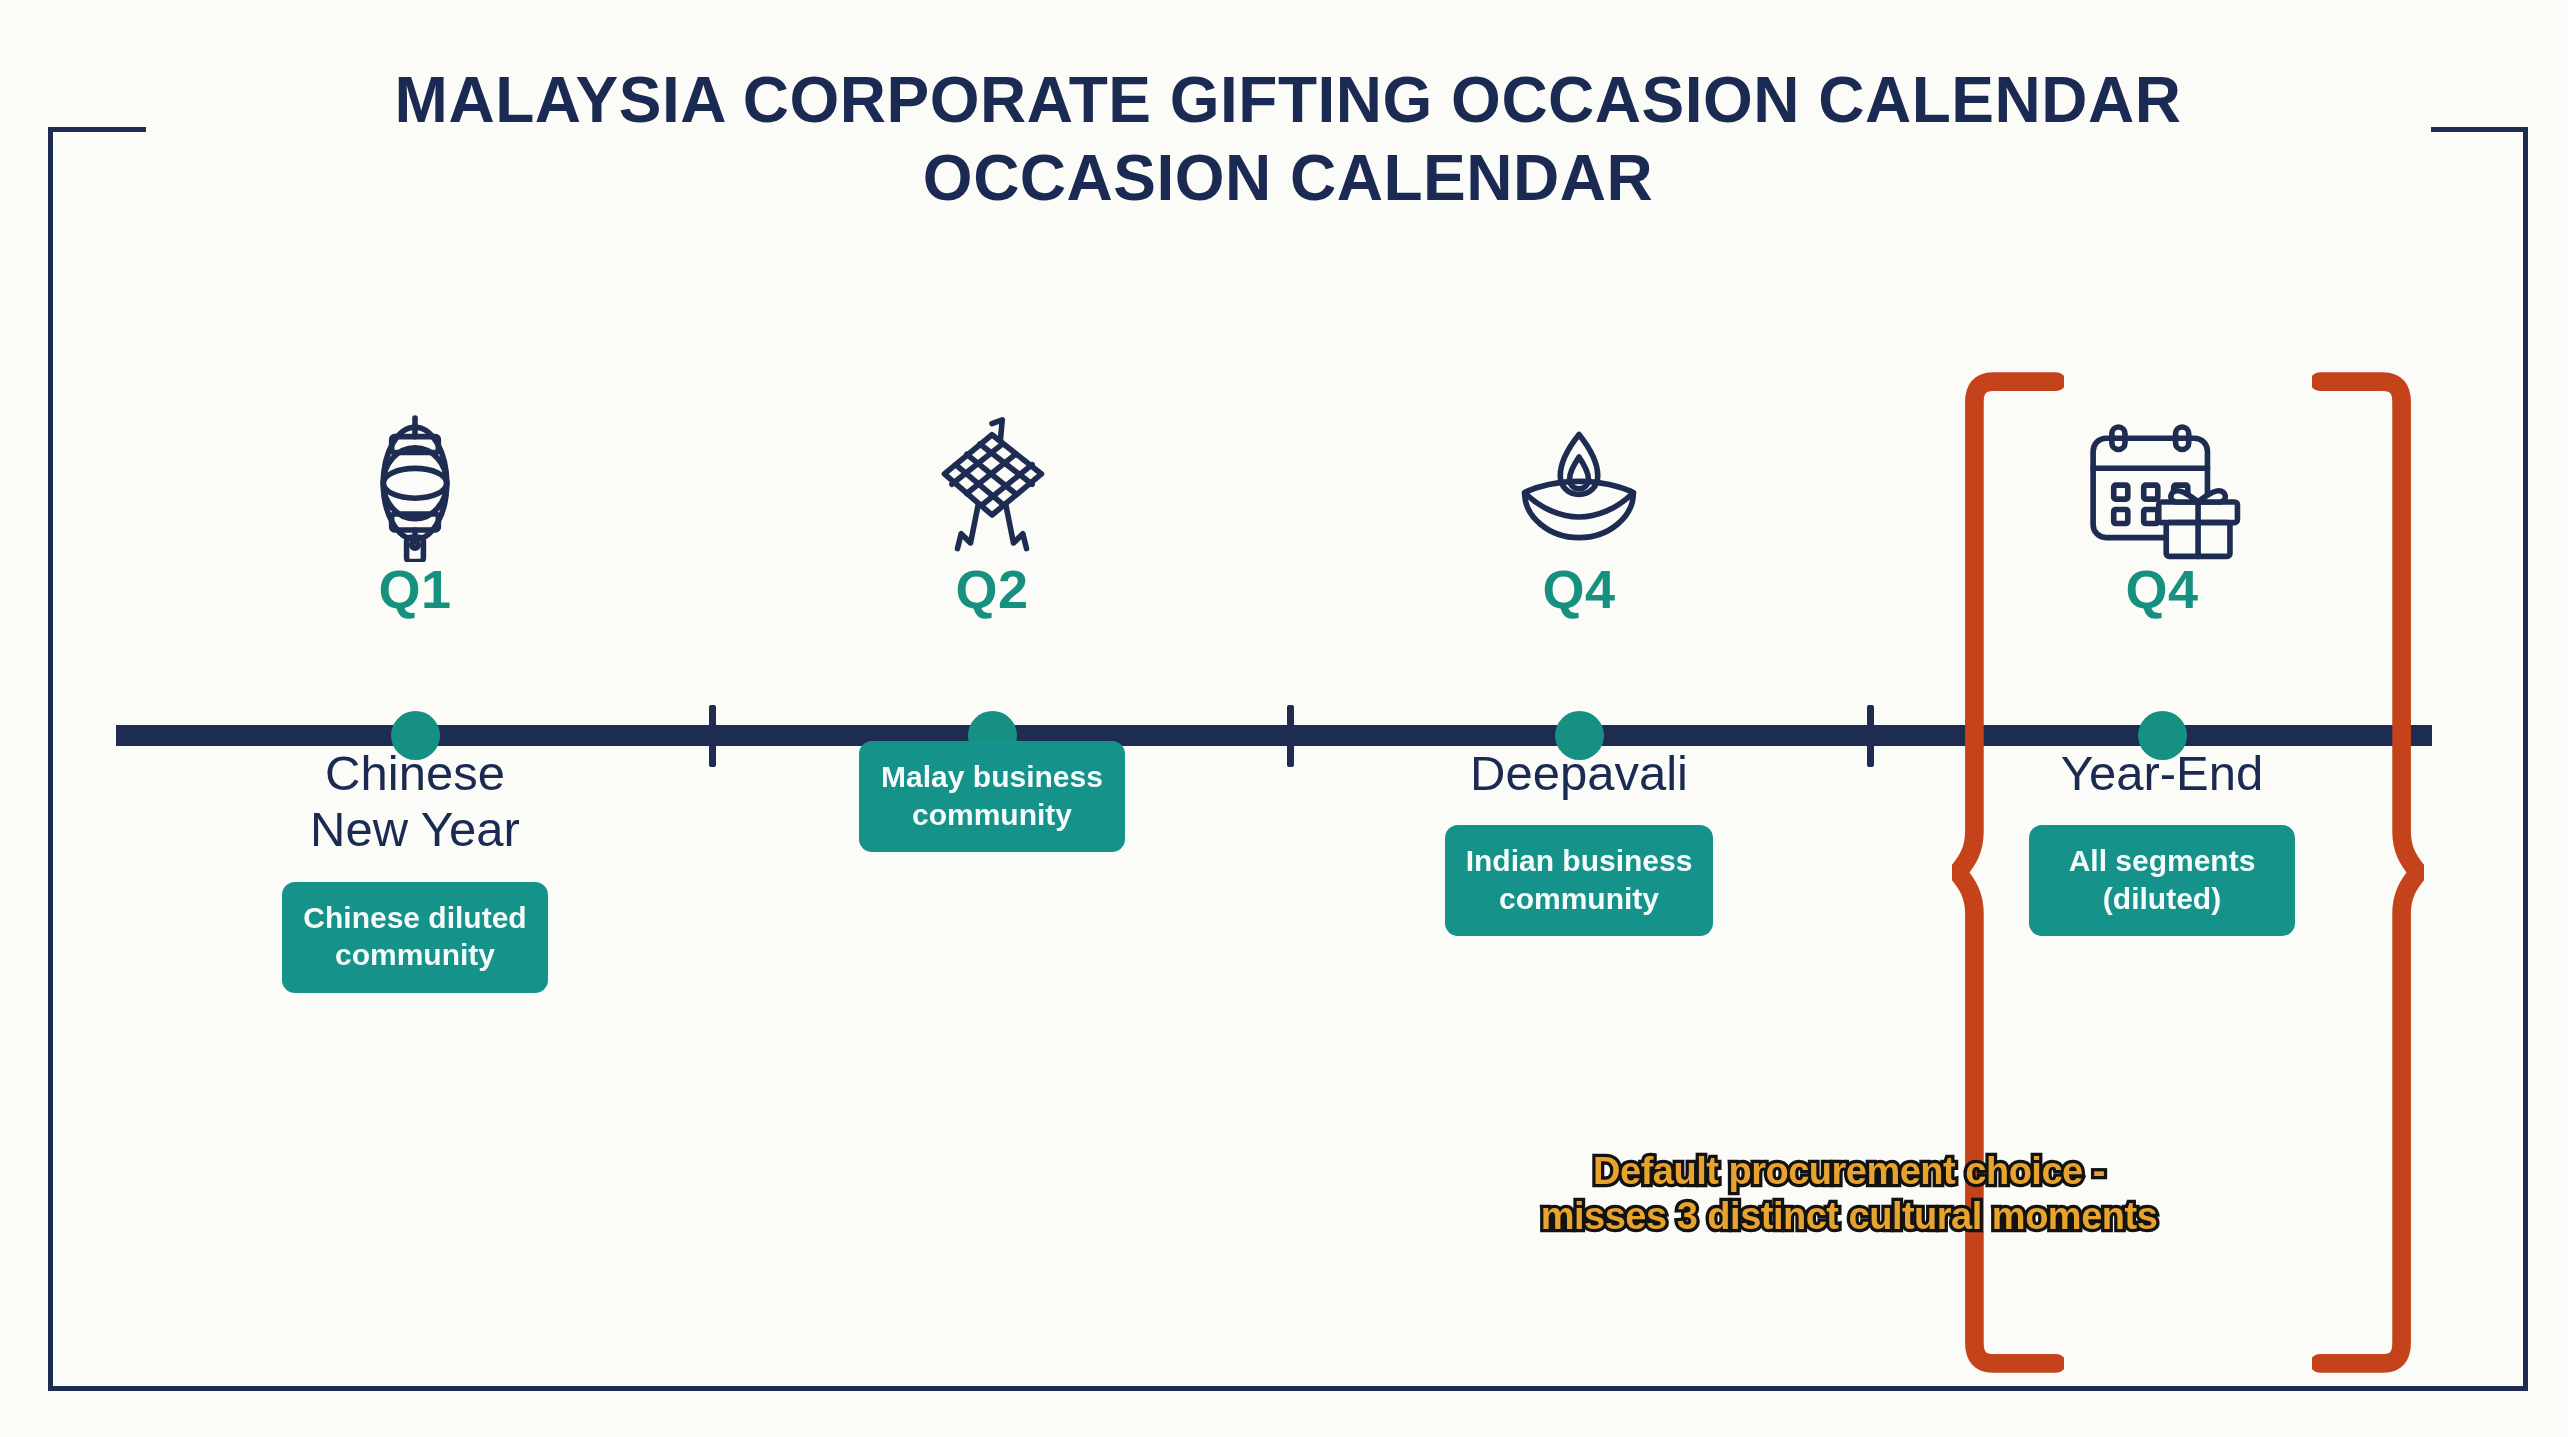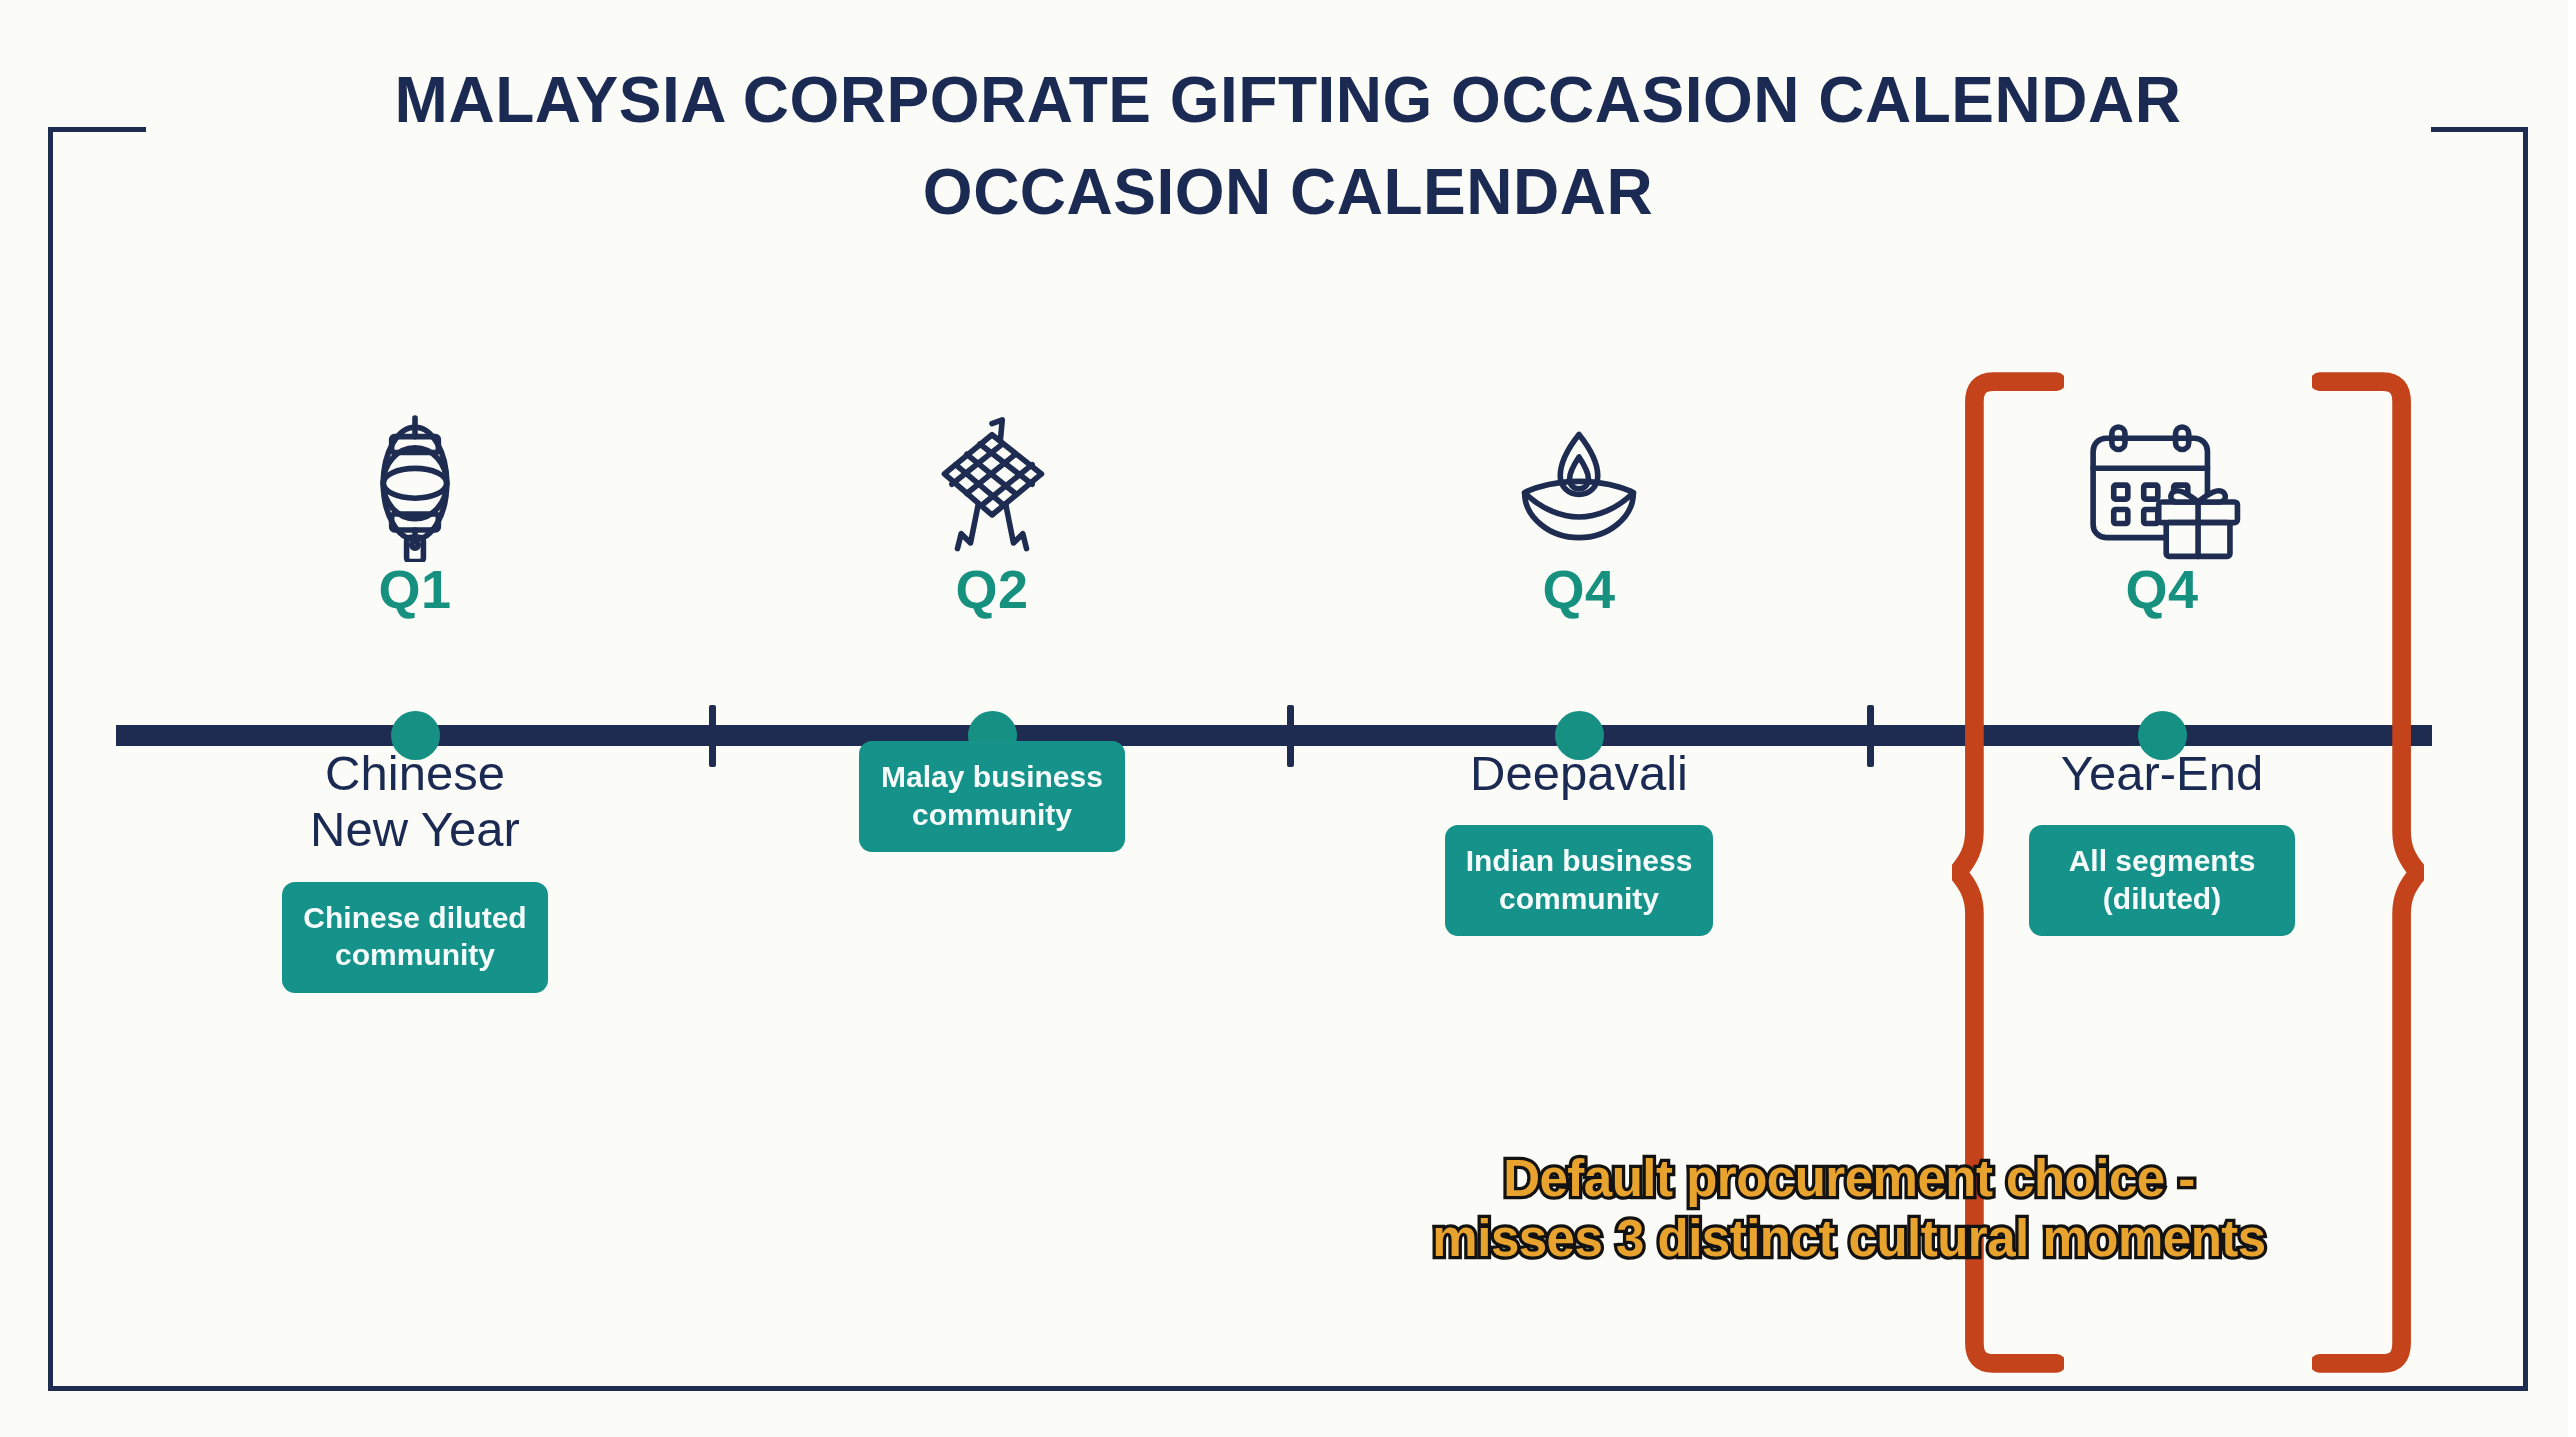--- a/index.html
+++ b/index.html
@@ -33,21 +33,21 @@
   }
   .title-line {
     display: block;
     color: #1b2a52;
     font-weight: bold;
     font-size: 64px;
     letter-spacing: 0.5px;
     line-height: 1.08;
     white-space: nowrap;
   }
-  #title-line-2 { margin-top: 23px; }
+  #title-line-2 { margin-top: 9px; }
 
   
   #timeline-axis {
     position: absolute;
     left: 116px; top: 725px;
     width: 2316px; height: 20.6px;
     background: #1e2c52;
   }
   .timeline-tick {
     position: absolute;
@@ -125,21 +125,21 @@
   #bracket-right { left: 2312px; }
   .bracket svg { display: block; }
 
   
   #annotation {
     position: absolute;
     left: 1245px; top: 1149px;
     width: 1208px;
     text-align: center;
     font-weight: bold;
-    font-size: 51px;
+    font-size: 38px;
     line-height: 1.18;
     color: #e8a32e;
     -webkit-text-stroke: 6.6px #121212;
     paint-order: stroke fill;
     white-space: pre-line;
     letter-spacing: -0.5px;
   }
 </style>
 </head>
 <body>

